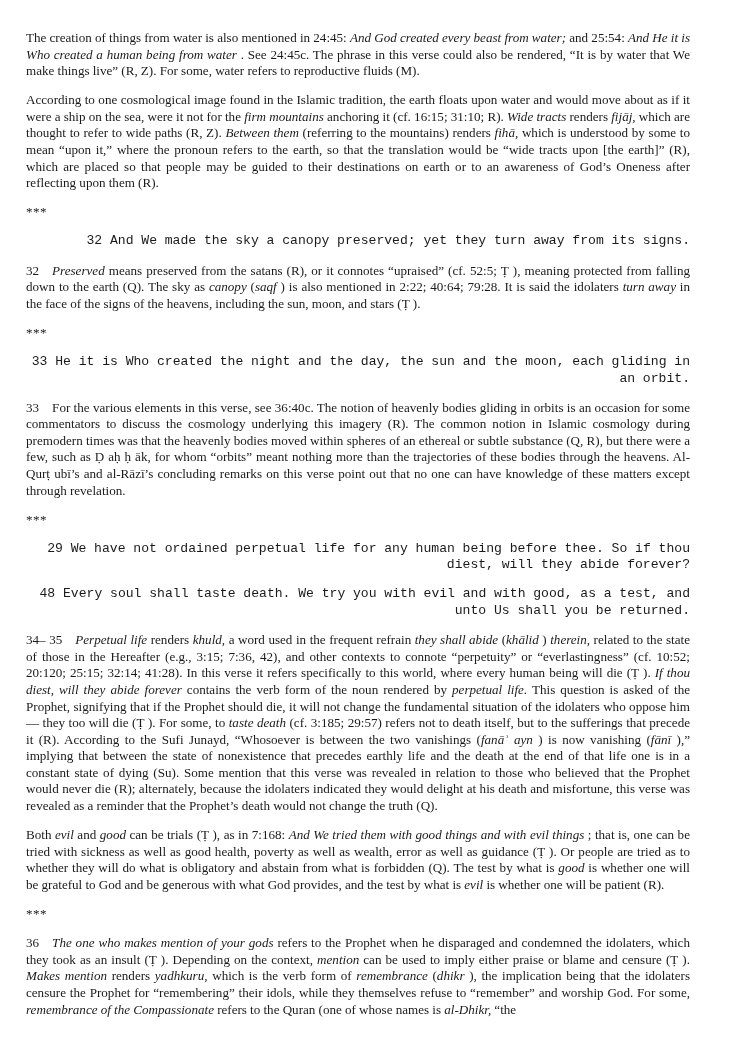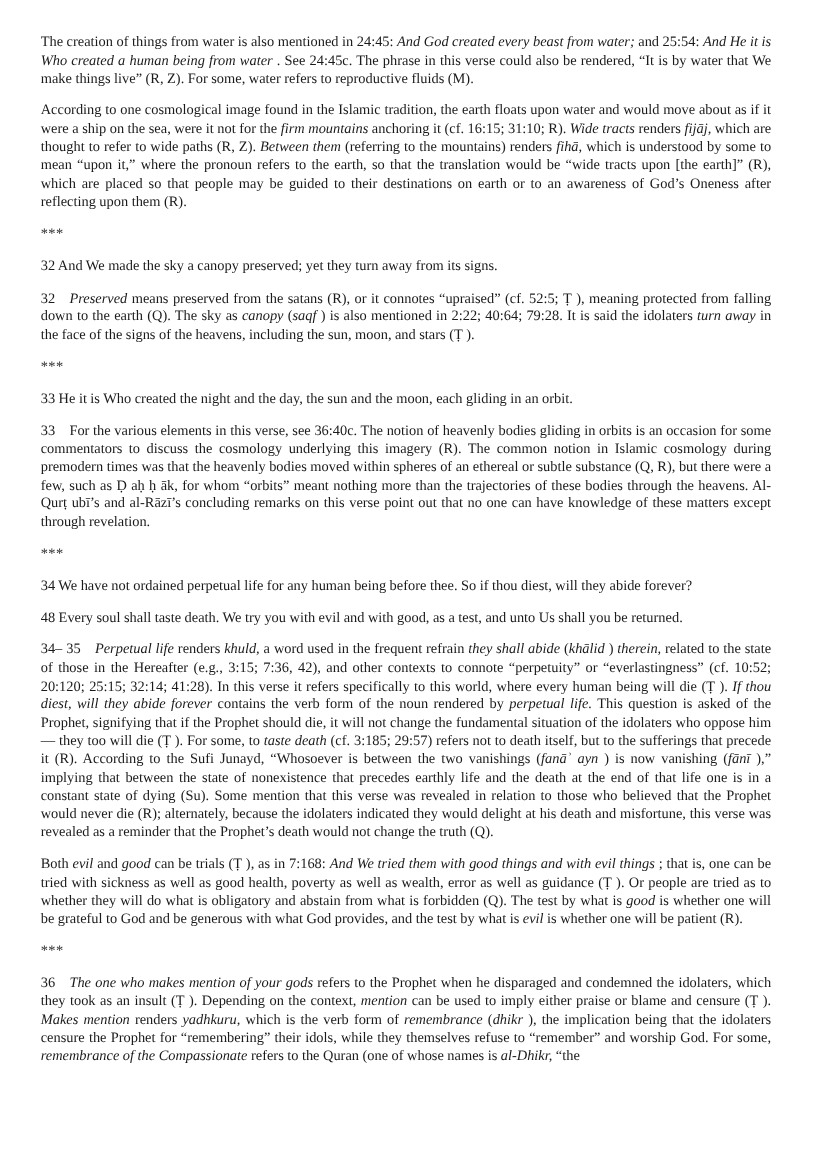--- a/index.html
+++ b/index.html
@@ -15,21 +15,21 @@
   .page {
     position: relative;
     width: 749px;
     height: 1061px;
     background: #ffffff;
     box-sizing: border-box;
     overflow: hidden;
   }
   .text-column {
     position: absolute;
-    left: 37px;
+    left: 26px;
     top: 30px;
     width: 664px;
   }
   p.para {
     margin: 0 0 12.5px 0;
     font-size: 13.1px;
     line-height: 16.6px;
     text-align: justify;
     text-justify: inter-word;
     word-spacing: -0.1px;
@@ -40,21 +40,22 @@
   }
   .sep {
     margin: 0 0 12.5px 0;
     font-size: 13.1px;
     line-height: 16.6px;
     letter-spacing: 0.4px;
     text-align: left;
   }
   
   p.verse {
-    text-align: left;
+    text-align: right;
+    font-family: Liberation Mono, monospace;
   }
   
   .vnum {
     font-style: normal;
   }
   .gap {
     display: inline-block;
     width: 13px;
   }
   i, em {
@@ -68,20 +69,20 @@
   <div class="text-column" id="text-column">
       <p class="para"><span>The creation of things from water is also mentioned in 24:45: </span><i>And God created every beast from water;</i><span> and 25:54: </span><i>And He it is Who created a human being from water</i><span> . See 24:45c. The phrase in this verse could also be rendered, “It is by water that We make things live” (R, Z). For some, water refers to reproductive fluids (M).</span></p>
       <p class="para"><span>According to one cosmological image found in the Islamic tradition, the earth floats upon water and would move about as if it were a ship on the sea, were it not for the </span><i>firm mountains</i><span> anchoring it (cf. 16:15; 31:10; R). </span><i>Wide tracts</i><span> renders </span><i>fijāj,</i><span> which are thought to refer to wide paths (R, Z). </span><i>Between them</i><span> (referring to the mountains) renders </span><i>fihā,</i><span> which is understood by some to mean “upon it,” where the pronoun refers to the earth, so that the translation would be “wide tracts upon [the earth]” (R), which are placed so that people may be guided to their destinations on earth or to an awareness of God’s Oneness after reflecting upon them (R).</span></p>
       <p class="sep">***</p>
       <p class="para verse"><span>32 And We made the sky a canopy preserved; yet they turn away from its signs.</span></p>
       <p class="para"><span class="vnum">32</span><span class="gap"></span><i>Preserved</i><span> means preserved from the satans (R), or it connotes “upraised” (cf. 52:5; Ṭ ), meaning protected from falling down to the earth (Q). The sky as </span><i>canopy</i><span> (</span><i>saqf</i><span> ) is also mentioned in 2:22; 40:64; 79:28. It is said the idolaters </span><i>turn away</i><span> in the face of the signs of the heavens, including the sun, moon, and stars (Ṭ ).</span></p>
       <p class="sep">***</p>
       <p class="para verse"><span>33 He it is Who created the night and the day, the sun and the moon, each gliding in an orbit.</span></p>
       <p class="para"><span class="vnum">33</span><span class="gap"></span><span>For the various elements in this verse, see 36:40c. The notion of heavenly bodies gliding in orbits is an occasion for some commentators to discuss the cosmology underlying this imagery (R). The common notion in Islamic cosmology during premodern times was that the heavenly bodies moved within spheres of an ethereal or subtle substance (Q, R), but there were a few, such as Ḍ aḥ ḥ āk, for whom “orbits” meant nothing more than the trajectories of these bodies through the heavens. Al-Qurṭ ubī’s and al-Rāzī’s concluding remarks on this verse point out that no one can have knowledge of these matters except through revelation.</span></p>
       <p class="sep">***</p>
-      <p class="para verse"><span>34 We have not ordained perpetual life for any human being before thee. So if thou diest, will they abide forever?</span></p>
+      <p class="para verse"><span>29 We have not ordained perpetual life for any human being before thee. So if thou diest, will they abide forever?</span></p>
       <p class="para verse"><span>48 Every soul shall taste death. We try you with evil and with good, as a test, and unto Us shall you be returned.</span></p>
       <p class="para"><span class="vnum">34– 35</span><span class="gap"></span><i>Perpetual life</i><span> renders </span><i>khuld,</i><span> a word used in the frequent refrain </span><i>they shall abide</i><span> (</span><i>khālid</i><span> ) </span><i>therein,</i><span> related to the state of those in the Hereafter (e.g., 3:15; 7:36, 42), and other contexts to connote “perpetuity” or “everlastingness” (cf. 10:52; 20:120; 25:15; 32:14; 41:28). In this verse it refers specifically to this world, where every human being will die (Ṭ ). </span><i>If thou diest, will they abide forever</i><span> contains the verb form of the noun rendered by </span><i>perpetual life.</i><span> This question is asked of the Prophet, signifying that if the Prophet should die, it will not change the fundamental situation of the idolaters who oppose him— they too will die (Ṭ ). For some, to </span><i>taste death</i><span> (cf. 3:185; 29:57) refers not to death itself, but to the sufferings that precede it (R). According to the Sufi Junayd, “Whosoever is between the two vanishings (</span><i>fanāʾ ayn</i><span> ) is now vanishing (</span><i>fānī</i><span> ),” implying that between the state of nonexistence that precedes earthly life and the death at the end of that life one is in a constant state of dying (Su). Some mention that this verse was revealed in relation to those who believed that the Prophet would never die (R); alternately, because the idolaters indicated they would delight at his death and misfortune, this verse was revealed as a reminder that the Prophet’s death would not change the truth (Q).</span></p>
       <p class="para"><span>Both </span><i>evil</i><span> and </span><i>good</i><span> can be trials (Ṭ ), as in 7:168: </span><i>And We tried them with good things and with evil things</i><span> ; that is, one can be tried with sickness as well as good health, poverty as well as wealth, error as well as guidance (Ṭ ). Or people are tried as to whether they will do what is obligatory and abstain from what is forbidden (Q). The test by what is </span><i>good</i><span> is whether one will be grateful to God and be generous with what God provides, and the test by what is </span><i>evil</i><span> is whether one will be patient (R).</span></p>
       <p class="sep">***</p>
       <p class="para"><span class="vnum">36</span><span class="gap"></span><i>The one who makes mention of your gods</i><span> refers to the Prophet when he disparaged and condemned the idolaters, which they took as an insult (Ṭ ). Depending on the context, </span><i>mention</i><span> can be used to imply either praise or blame and censure (Ṭ ). </span><i>Makes mention</i><span> renders </span><i>yadhkuru,</i><span> which is the verb form of </span><i>remembrance</i><span> (</span><i>dhikr</i><span> ), the implication being that the idolaters censure the Prophet for “remembering” their idols, while they themselves refuse to “remember” and worship God. For some, </span><i>remembrance of the Compassionate</i><span> refers to the Quran (one of whose names is </span><i>al-Dhikr,</i><span> “the</span></p>
     </div>
 </div>
 
 </body></html>

